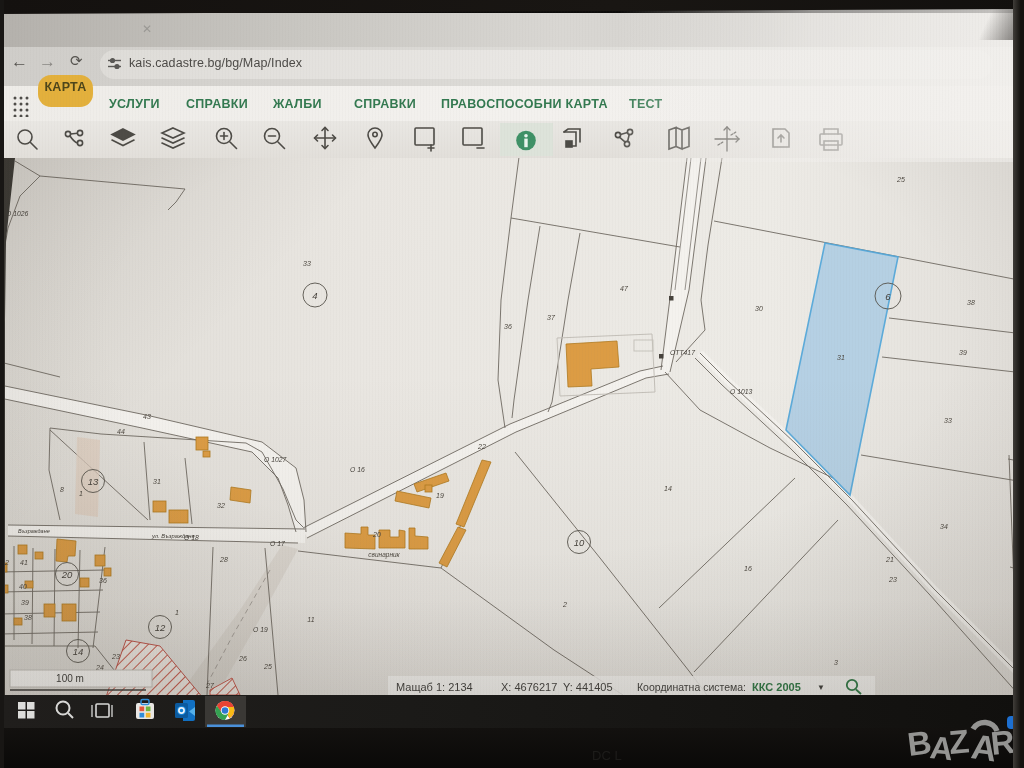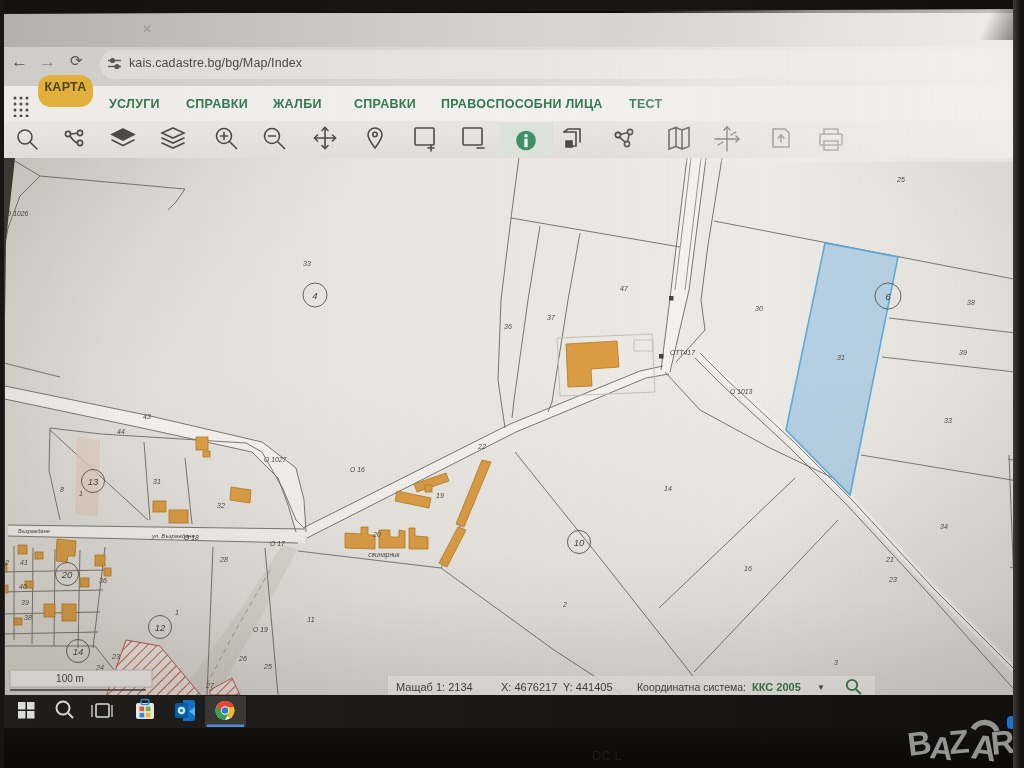--- a/index.html
+++ b/index.html
@@ -89,21 +89,21 @@
 <div id="karta" class="abs">КАРТА</div>
 
 <div class="menuitem abs" style="left:109px;">УСЛУГИ</div>
 
 <div class="menuitem abs" style="left:186px;">СПРАВКИ</div>
 
 <div class="menuitem abs" style="left:273px;">ЖАЛБИ</div>
 
 <div class="menuitem abs" style="left:354px;">СПРАВКИ</div>
 
-<div class="menuitem abs" style="left:441px;">ПРАВОСПОСОБНИ ЛИЦА</div>
+<div class="menuitem abs" style="left:441px;">ПРАВОСПОСОБНИ КАРТА</div>
 
 <div class="menuitem abs" style="left:629px;">ТЕСТ</div>
 
 <div id="toolrow" class="abs"></div>
 
 <svg id="toolicons" class="abs" style="left:0;top:121px;" width="1024" height="37" viewBox="0 0 1024 37">
  <g stroke="#4d4b46" stroke-width="1.6" fill="none" stroke-linecap="round">
 
   <g>
           <circle cx="25" cy="16" r="7"></circle>

